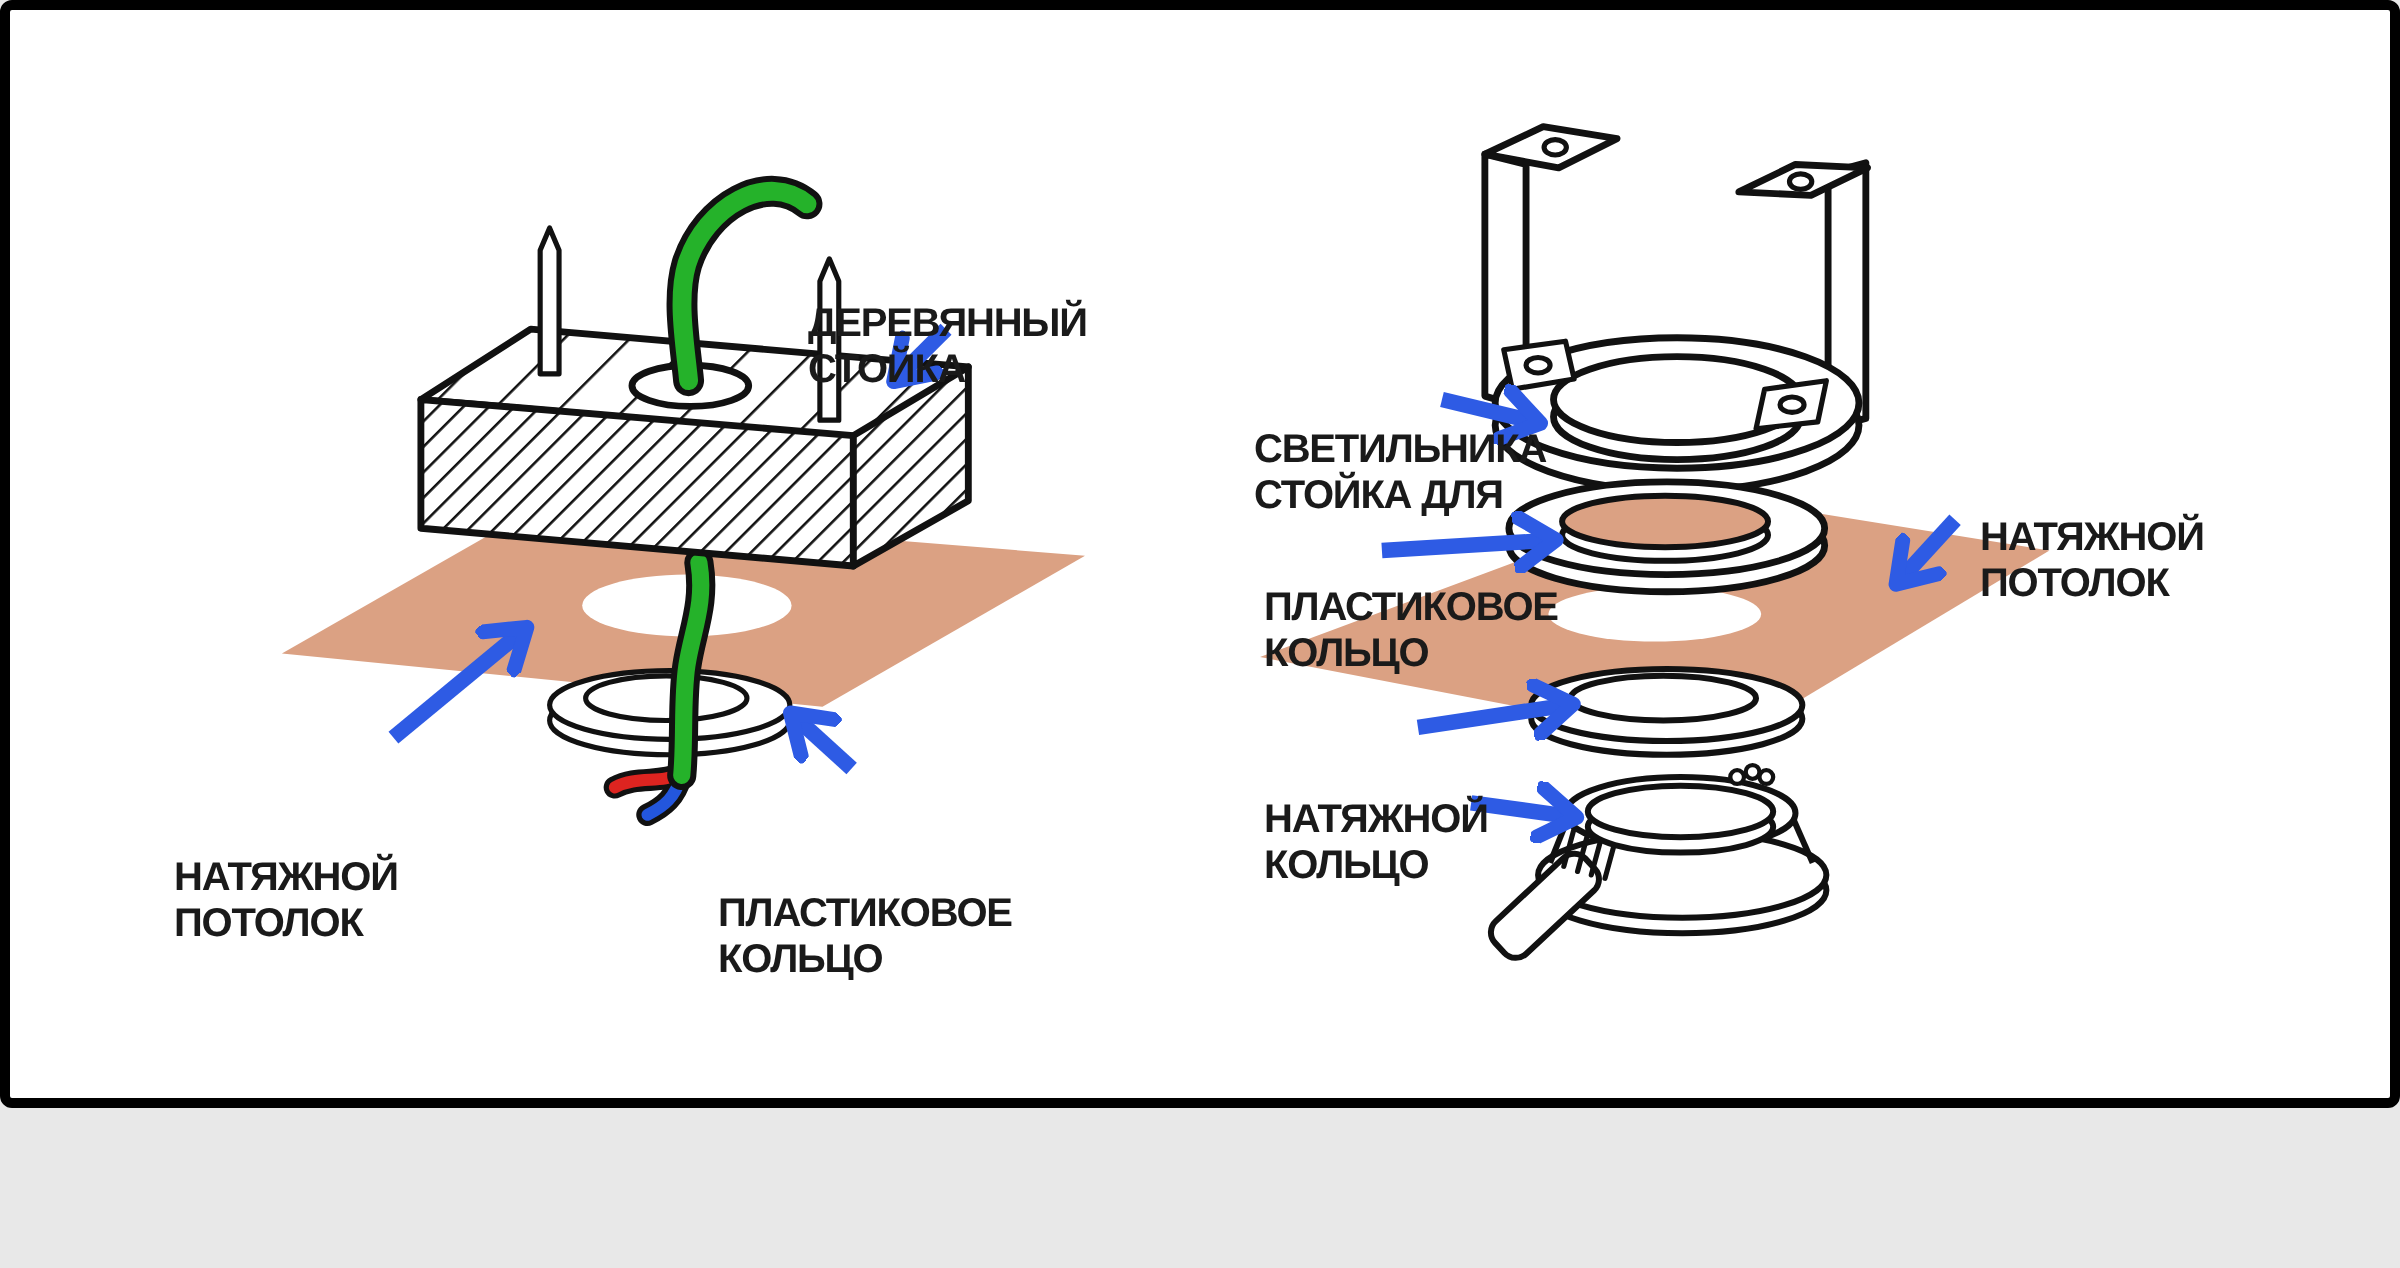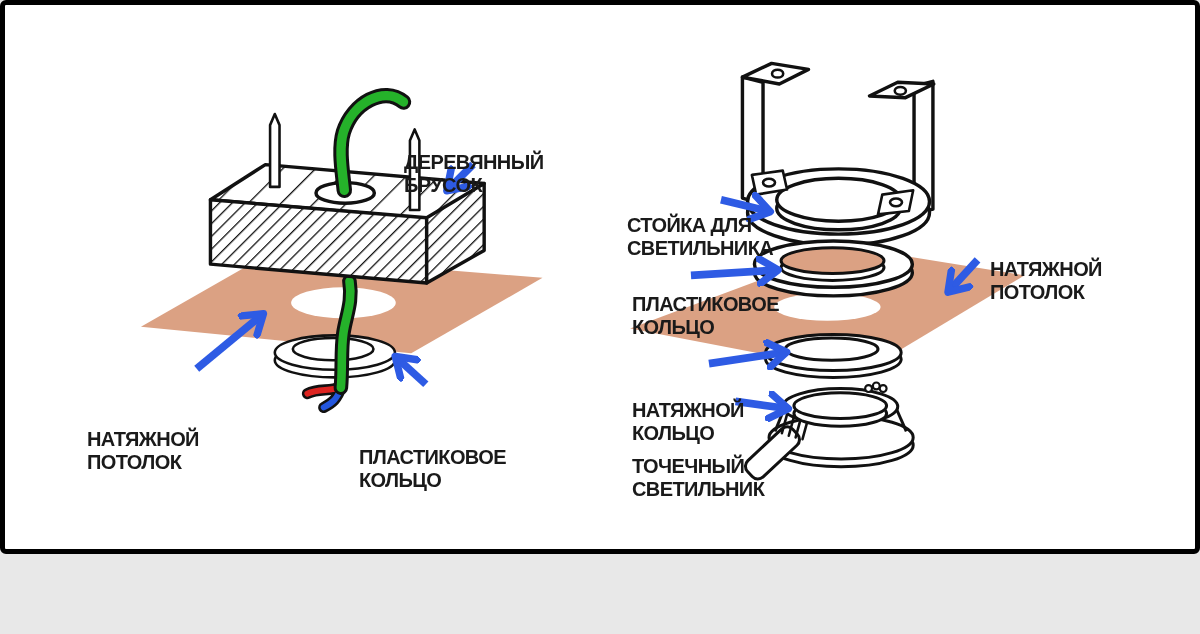--- a/index.html
+++ b/index.html
@@ -137,45 +137,41 @@
     <line x1="741" y1="227" x2="795" y2="240" stroke="#2e5be4" stroke-width="9" marker-end="url(#ah)"></line>
     <line x1="706" y1="315" x2="804" y2="309" stroke="#2e5be4" stroke-width="9" marker-end="url(#ah)"></line>
     <line x1="1040" y1="297" x2="1008" y2="332" stroke="#2e5be4" stroke-width="9" marker-end="url(#ah)"></line>
     <line x1="727" y1="418" x2="814" y2="405" stroke="#2e5be4" stroke-width="9" marker-end="url(#ah)"></line>
     <line x1="758" y1="462" x2="816" y2="470" stroke="#2e5be4" stroke-width="9" marker-end="url(#ah)"></line>
   </g>
 </svg>
 
   <div class="lbl" style="left:399px;top:146px">
     <span>ДЕРЕВЯННЫЙ</span>
-    <span>БРУСОК</span>
+    <span>СТОЙКА</span>
   </div>
   <div class="lbl" style="left:82px;top:423px">
     <span>НАТЯЖНОЙ</span>
     <span>ПОТОЛОК</span>
   </div>
   <div class="lbl" style="left:354px;top:441px">
     <span>ПЛАСТИКОВОЕ</span>
     <span>КОЛЬЦО</span>
   </div>
 
   <div class="lbl" style="left:622px;top:209px">
+    <span>СВЕТИЛЬНИКА</span>
     <span>СТОЙКА ДЛЯ</span>
-    <span>СВЕТИЛЬНИКА</span>
   </div>
   <div class="lbl" style="left:627px;top:288px">
     <span>ПЛАСТИКОВОЕ</span>
     <span>КОЛЬЦО</span>
   </div>
   <div class="lbl" style="left:985px;top:253px">
     <span>НАТЯЖНОЙ</span>
     <span>ПОТОЛОК</span>
   </div>
   <div class="lbl" style="left:627px;top:394px">
     <span>НАТЯЖНОЙ</span>
     <span>КОЛЬЦО</span>
   </div>
-  <div class="lbl" style="left:627px;top:450px">
-    <span>ТОЧЕЧНЫЙ</span>
-    <span>СВЕТИЛЬНИК</span>
-  </div>
 
 </div>
 
 </body></html>

